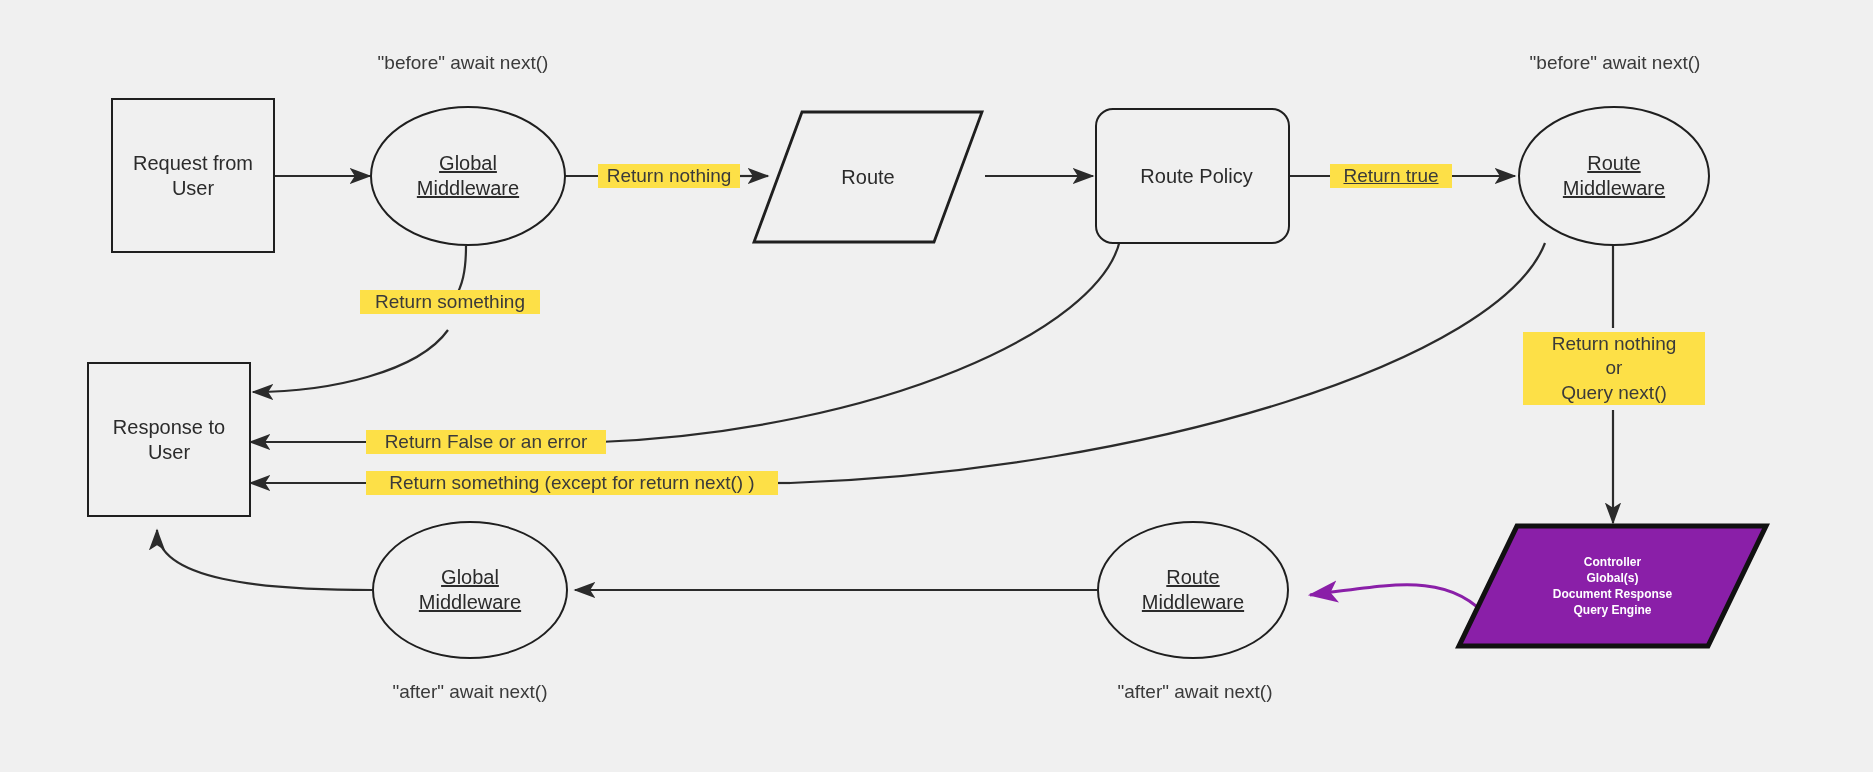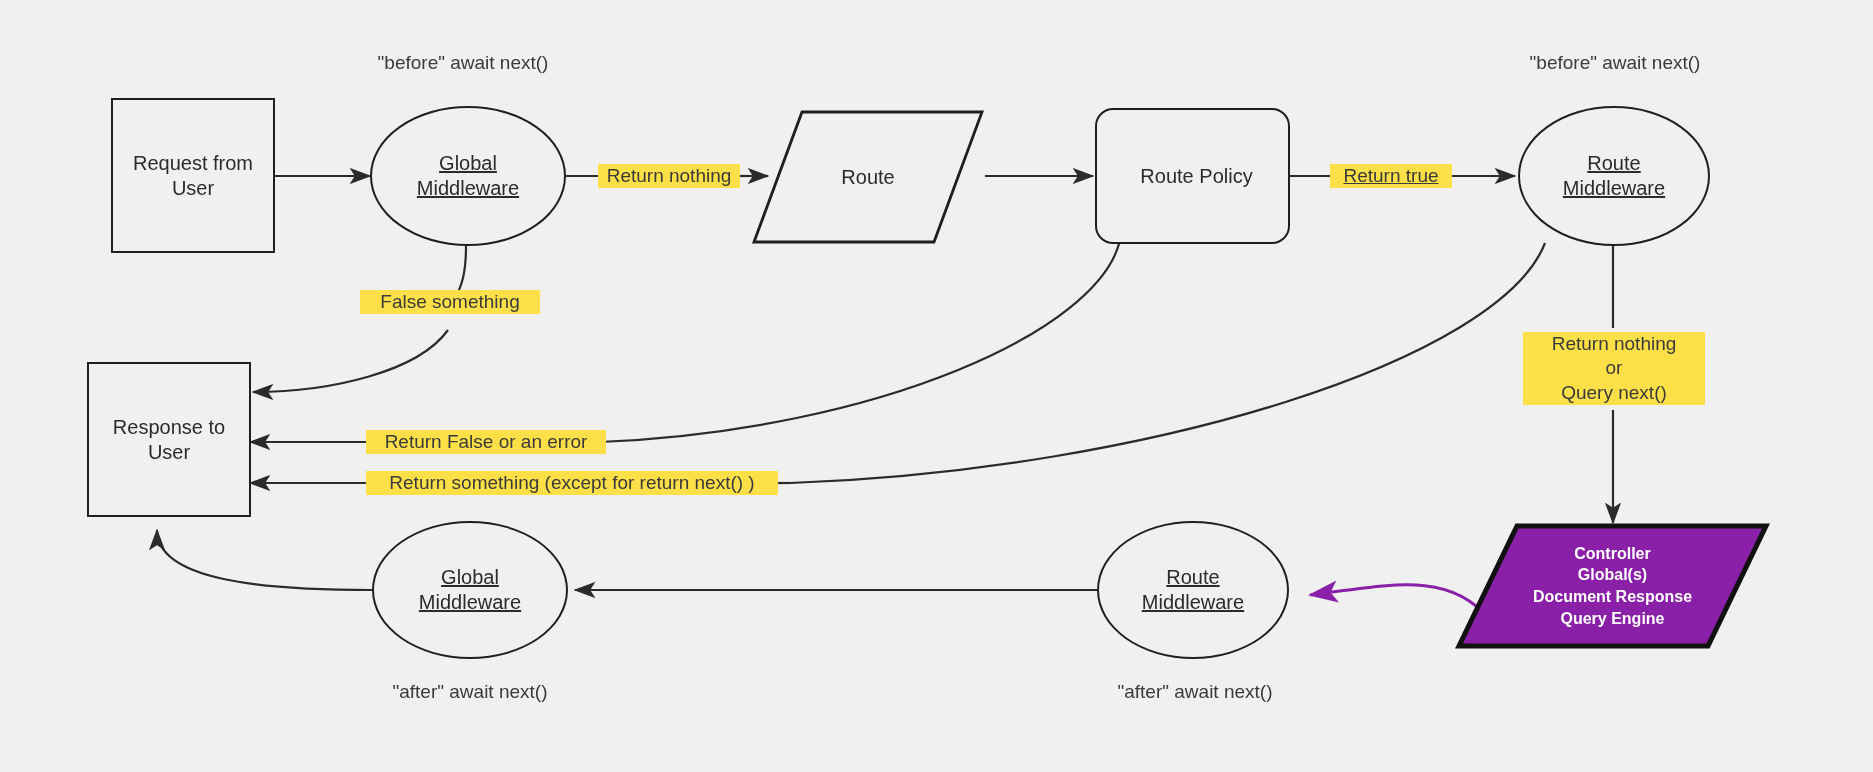--- a/index.html
+++ b/index.html
@@ -58,21 +58,21 @@
     display:flex;
     align-items:center;
     justify-content:center;
     text-align:center;
     color:#2b2b2b;
     font-size:20px;
   }
   .para-purple .label{
     color:#ffffff;
     font-weight:bold;
-    font-size:16px;
+    font-size:12px;
     line-height:1.35;
   }
   .edge-label{
     position:absolute;
     color:#3a3a3a;
     font-size:19px;
     line-height:1.28;
     text-align:center;
     white-space:nowrap;
     background:#fde047;
@@ -185,21 +185,21 @@
   </div>
 
   <div class="node node-ellipse" style="left:1518px; top:106px; width:192px; height:140px;">
     <div>
       <span>Route</span><br>
       <span>Middleware</span>
     </div>
   </div>
 
   <div class="edge-label" style="left:360px; top:290px; width:180px;">
-    <span>False something</span>
+    <span>Return something</span>
   </div>
 
   <div class="edge-label multi" style="left:1523px; top:332px; width:182px;">
     <span>Return nothing</span><br>
     <span>or</span><br>
     <span>Query next()</span>
   </div>
 
   <div class="node node-rect" style="left:75px; top:362px; width:164px; height:155px;margin-left:12px;">
     <div>

